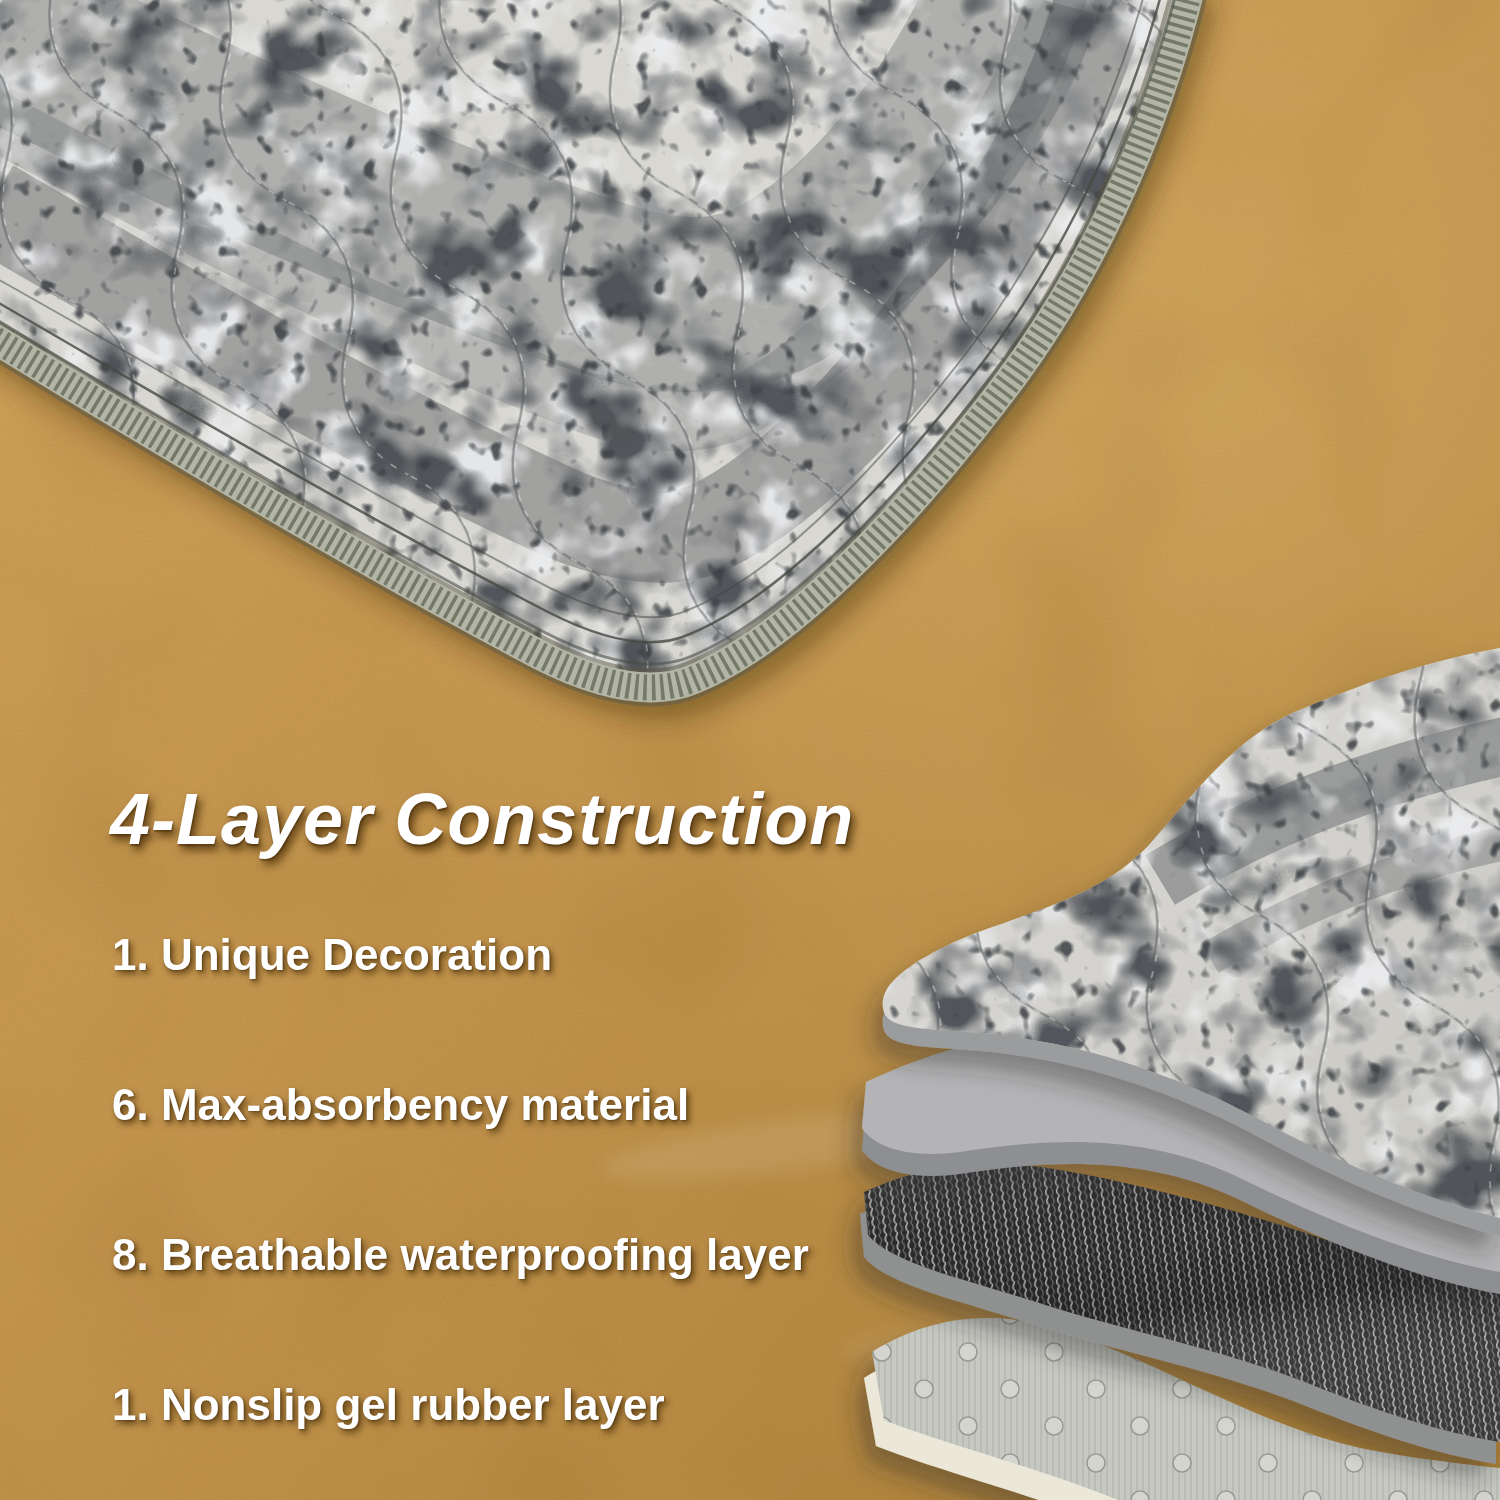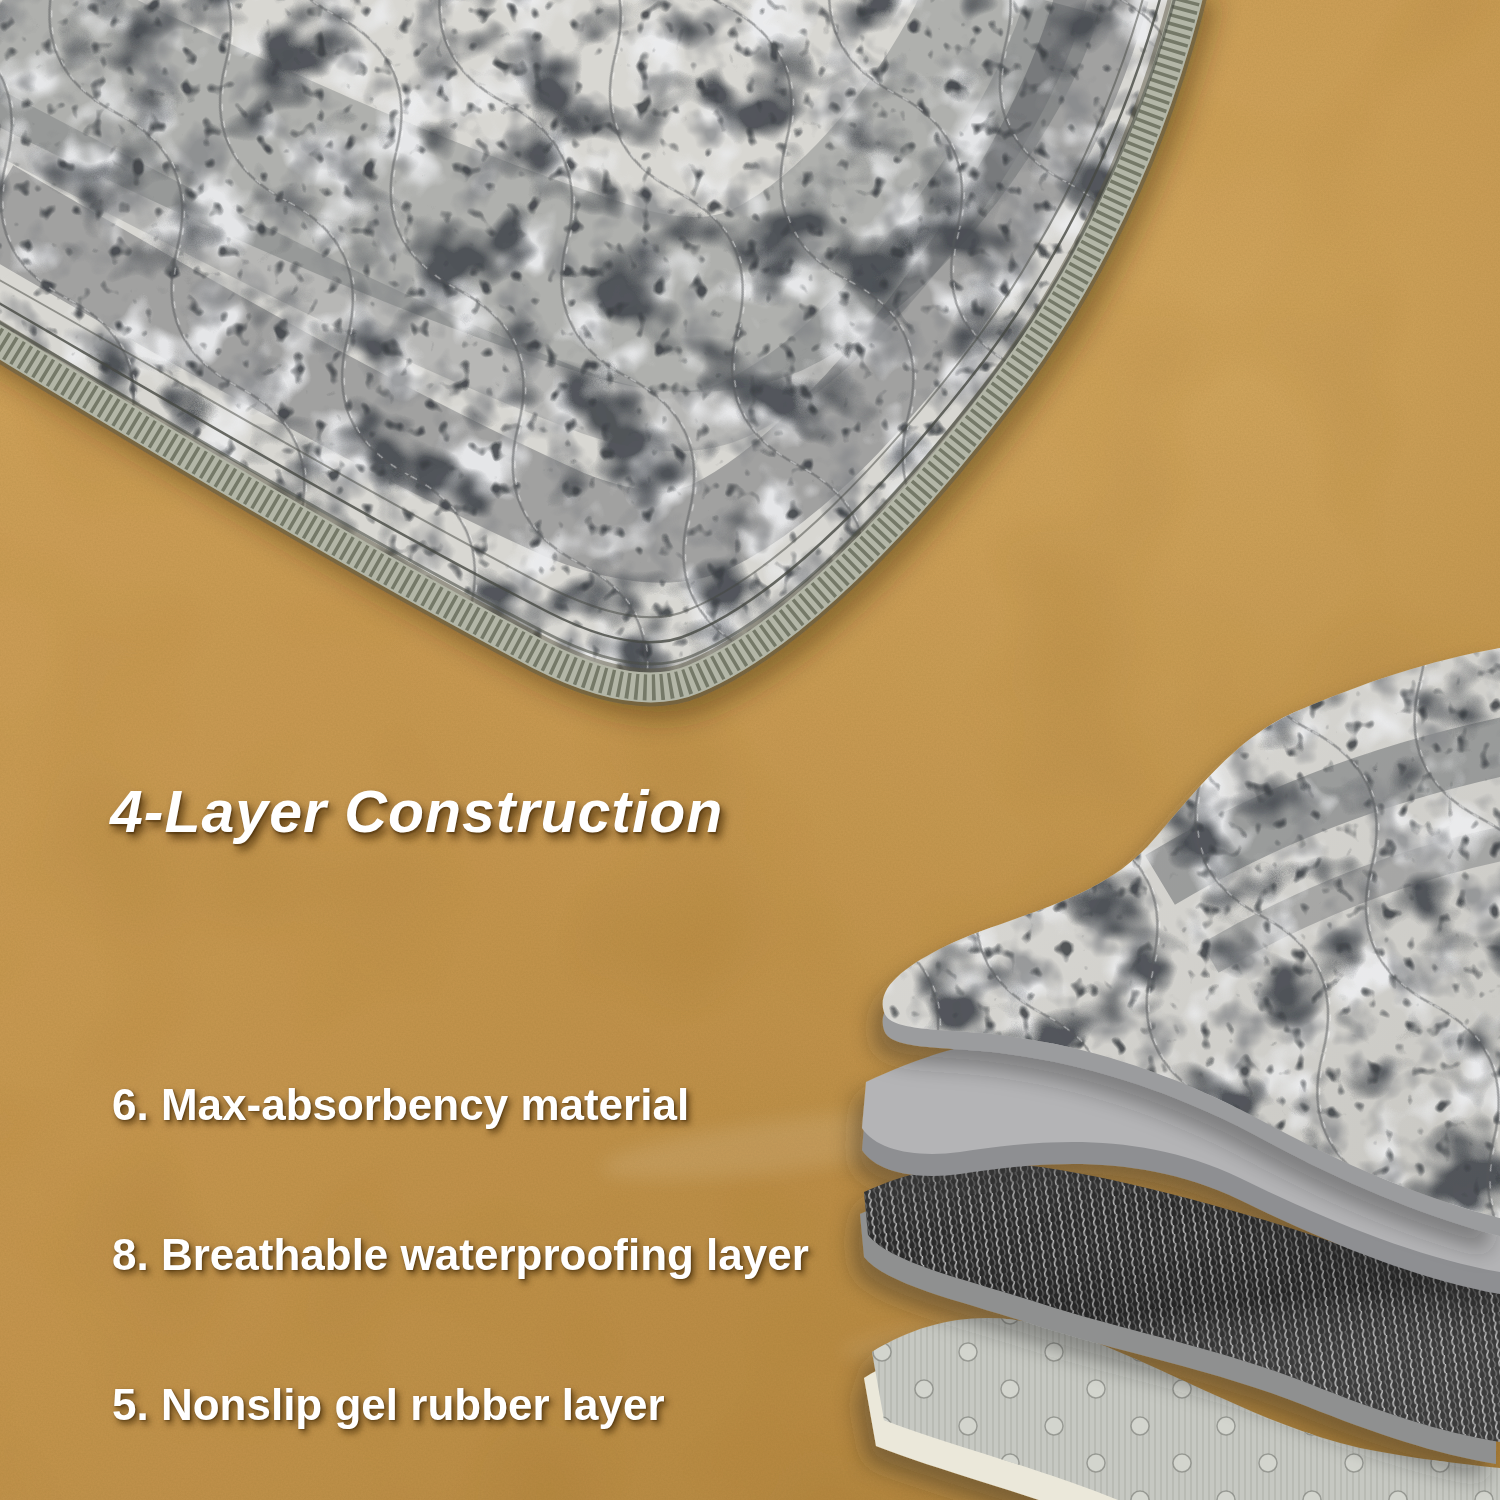--- a/index.html
+++ b/index.html
@@ -4,21 +4,21 @@
 <style>
   html,body{margin:0;padding:0;background:#222;}
   #stage{
     position:relative;width:1500px;height:1500px;overflow:hidden;
     font-family:"Liberation Sans",sans-serif;
   }
   #scene{position:absolute;inset:0;}
   .copy{position:absolute;left:0;top:0;width:100%;height:100%;pointer-events:none;}
   .title{
     position:absolute;left:110px;top:778px;
-    font-size:59px;font-weight:700;font-style:italic;letter-spacing:1px;
+    font-size:72px;font-weight:700;font-style:italic;letter-spacing:1px;
     color:#ffffff;white-space:nowrap;
     text-shadow:4px 6px 9px rgba(60,35,0,.75),1px 2px 2px rgba(60,35,0,.55);
   }
   .item{
     position:absolute;left:112px;
     font-size:44px;font-weight:700;color:#ffffff;white-space:nowrap;
     text-shadow:3px 4px 6px rgba(60,35,0,.7),1px 1px 2px rgba(60,35,0,.5);
   }
   .i1{top:930px}.i2{top:1080px}.i3{top:1230px}.i4{top:1380px}
 </style>
@@ -211,18 +211,19 @@
       <use href="#rugEdge" fill="none" stroke="#747968" stroke-width="26" stroke-dasharray="3.5 5"></use>
       <path d="M -18,312 C 165,420 362,538 544,632 Q 637,680 692,656 C 784,618 897,500 992,376 C 1072,272 1140,132 1178,-14" fill="none" stroke="rgba(75,78,70,.6)" stroke-width="3"></path>
       <path d="M -15,295 C 170,402 365,518 548,612 Q 638,658 690,634 C 782,596 893,480 986,358 C 1062,256 1126,126 1163,-12" fill="none" stroke="rgba(70,72,66,.8)" stroke-width="2.5"></path>
       <path d="M -15,272 C 175,378 368,494 550,588 Q 640,632 688,610 C 778,574 886,460 976,340 C 1050,240 1110,118 1146,-12" fill="none" stroke="rgba(70,72,66,.5)" stroke-width="2"></path>
     </g>
   </g>
 </svg>
 
 <div class="copy">
   <div class="title">4-Layer Construction</div>
+  <div class="item i1">1. Unique Decoration</div>
   <div class="item i2">6. Max-absorbency material</div>
   <div class="item i3">8. Breathable waterproofing layer</div>
-  <div class="item i4">5. Nonslip gel rubber layer</div>
+  <div class="item i4">1. Nonslip gel rubber layer</div>
 </div>
 
 </div>
 
 </body></html>

